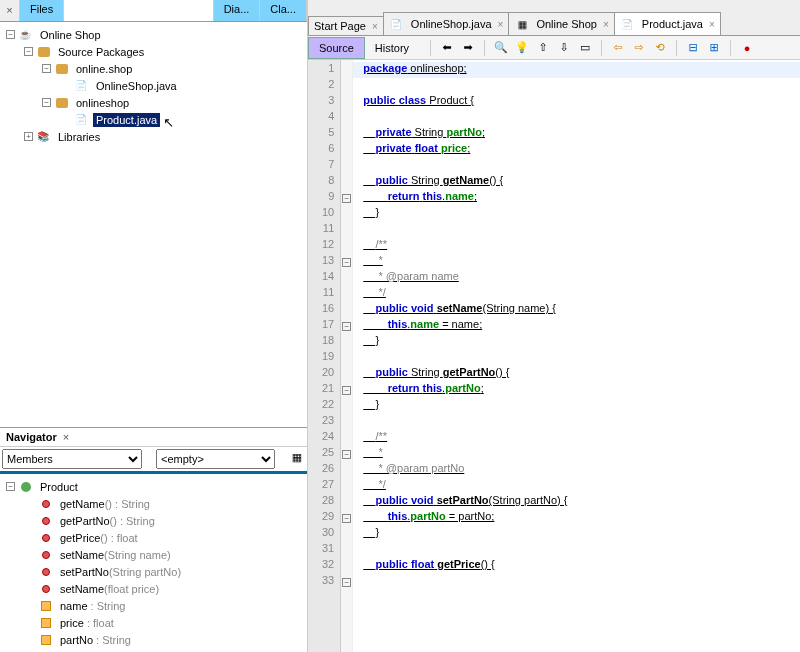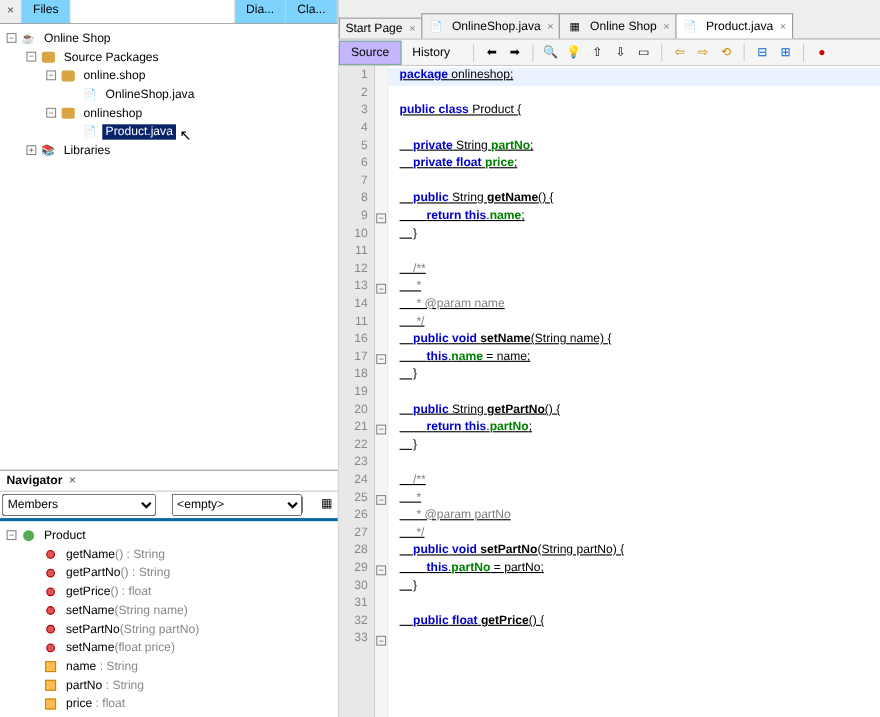--- a/index.html
+++ b/index.html
@@ -199,28 +199,28 @@
           <span class="ico">
             <span class="i-fld"></span>
           </span>
           <span class="tree-label"><span>name</span><span style="color:#888"> : String</span></span>
         </div>
       <div class="tree-row">
           <span class="ind" style="width:36px"></span>
           <span class="ico">
             <span class="i-fld"></span>
           </span>
+          <span class="tree-label"><span>price</span><span style="color:#888"> : float</span></span>
+        </div>
+      <div class="tree-row">
+          <span class="ind" style="width:36px"></span>
+          <span class="ico">
+            <span class="i-fld"></span>
+          </span>
           <span class="tree-label"><span>partNo</span><span style="color:#888"> : String</span></span>
-        </div>
-      <div class="tree-row">
-          <span class="ind" style="width:36px"></span>
-          <span class="ico">
-            <span class="i-fld"></span>
-          </span>
-          <span class="tree-label"><span>price</span><span style="color:#888"> : float</span></span>
         </div>
     </div>
   </div>
 </div>
 
 <div class="right-panel">
   <div class="editor-tabs">
     <div class="ed-tab">
         <span>Start Page</span>
         <span class="tx">×</span>

